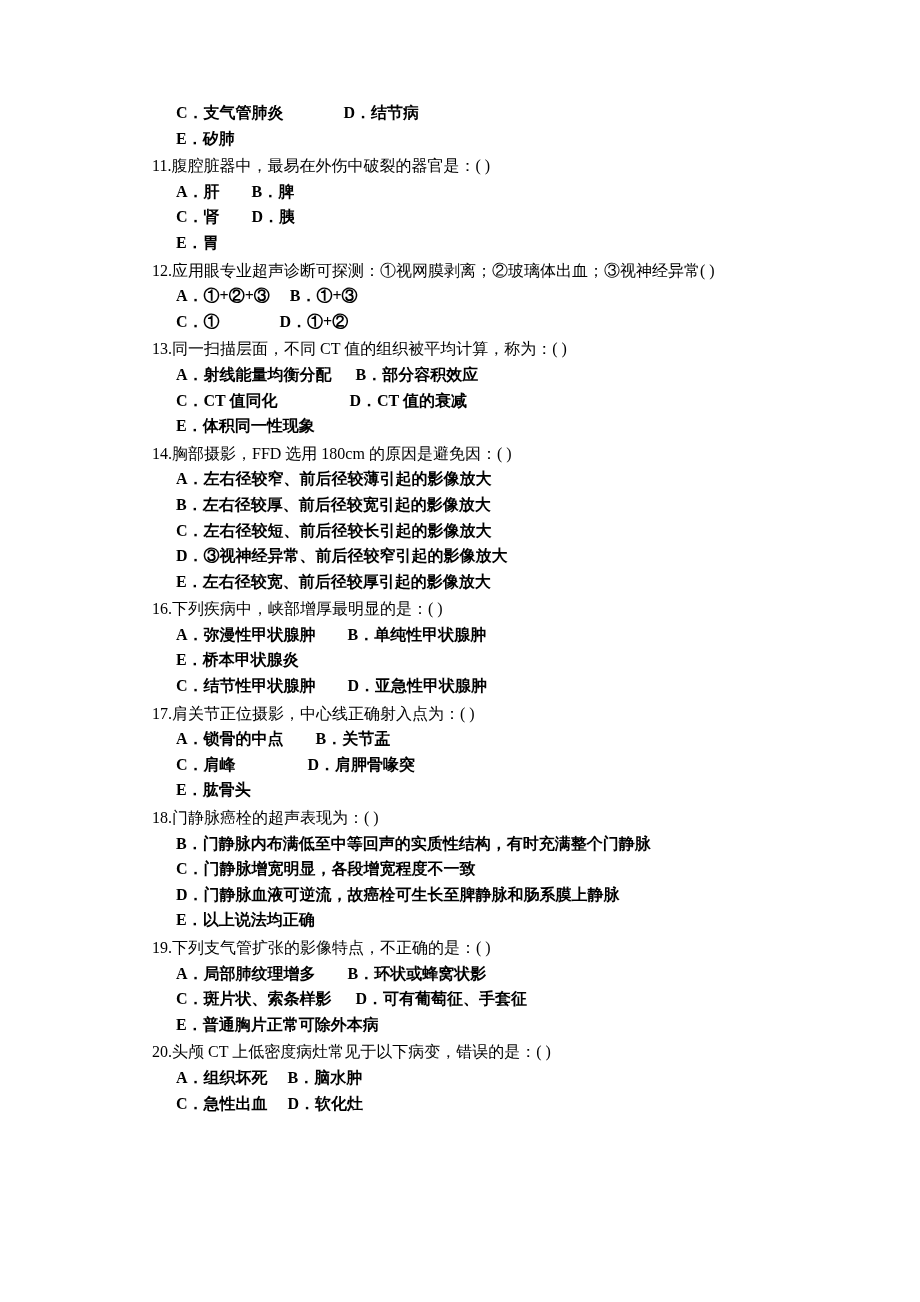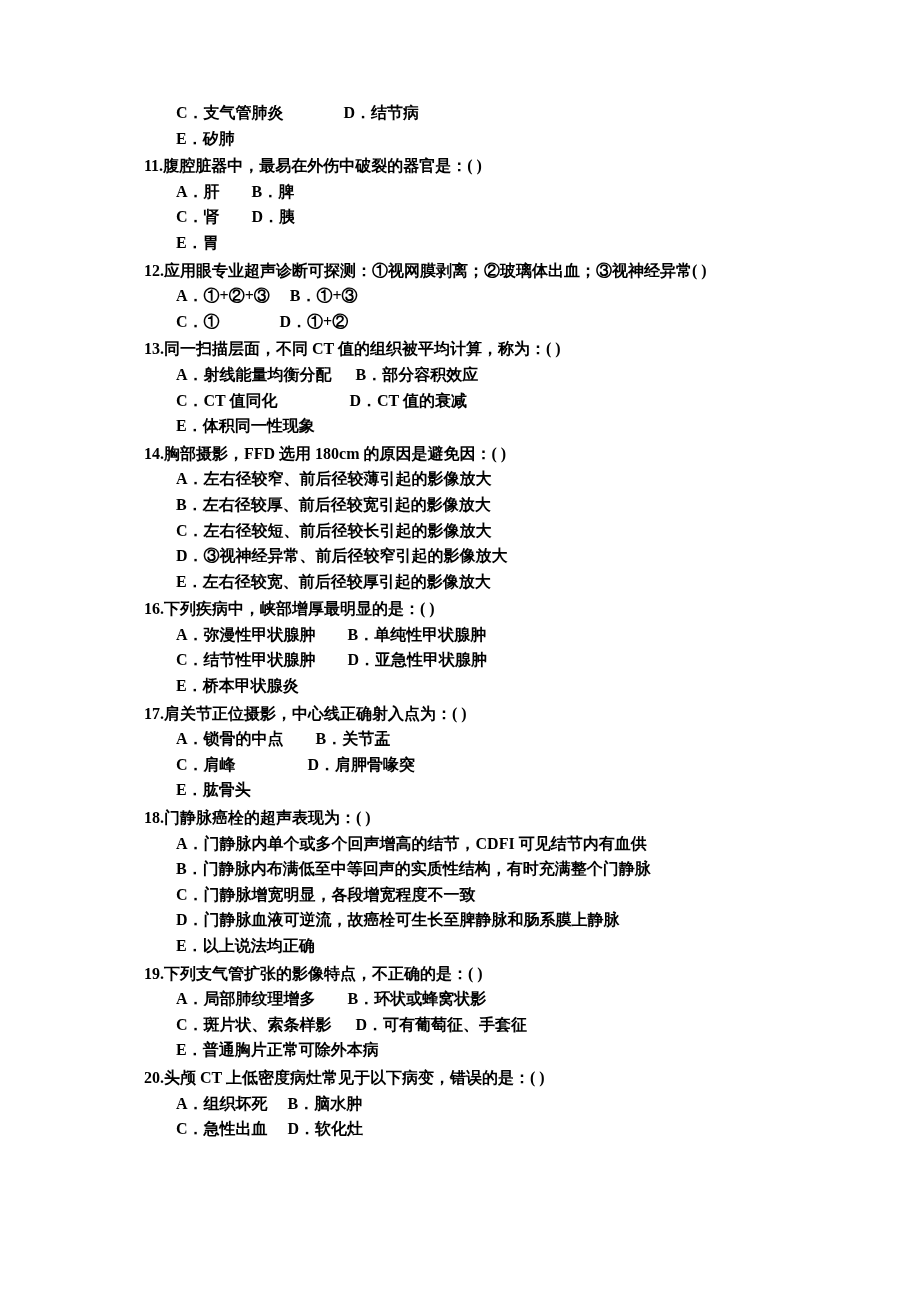--- a/index.html
+++ b/index.html
@@ -10,22 +10,21 @@
     padding: 100px 140px 60px 140px;
     color: #000;
     background: #fff;
     width: 920px;
     box-sizing: border-box;
   }
   .question {
     margin-bottom: 2px;
   }
   .q-stem {
-    margin-left: 4px;
-    font-weight: bold;
+    margin-left: 12px;
   }
   .options {
     margin-left: 36px;
   }
   .opt-line {
     white-space: pre;
     font-weight: bold;
   }
 </style>
 </head>
@@ -70,36 +69,35 @@
         <div class="opt-line">D．③视神经异常、前后径较窄引起的影像放大</div>
         <div class="opt-line">E．左右径较宽、前后径较厚引起的影像放大</div>
       </div>
     </div>
     <div class="question">
     </div>
     <div class="question">
       <div class="q-stem"><span>16.</span><span>下列疾病中，峡部增厚最明显的是：(          )</span></div>
       <div class="options">
         <div class="opt-line">A．弥漫性甲状腺肿        B．单纯性甲状腺肿</div>
+        <div class="opt-line">E．桥本甲状腺炎</div>
         <div class="opt-line">C．结节性甲状腺肿        D．亚急性甲状腺肿</div>
-        <div class="opt-line">E．桥本甲状腺炎</div>
       </div>
     </div>
     <div class="question">
       <div class="q-stem"><span>17.</span><span>肩关节正位摄影，中心线正确射入点为：(          )</span></div>
       <div class="options">
         <div class="opt-line">A．锁骨的中点        B．关节盂</div>
         <div class="opt-line">C．肩峰                  D．肩胛骨喙突</div>
         <div class="opt-line">E．肱骨头</div>
       </div>
     </div>
     <div class="question">
       <div class="q-stem"><span>18.</span><span>门静脉癌栓的超声表现为：(          )</span></div>
       <div class="options">
-        <div class="opt-line">A．门静脉内单个或多个回声增高的结节，CDFI 可见结节内有血供</div>
         <div class="opt-line">B．门静脉内布满低至中等回声的实质性结构，有时充满整个门静脉</div>
         <div class="opt-line">C．门静脉增宽明显，各段增宽程度不一致</div>
         <div class="opt-line">D．门静脉血液可逆流，故癌栓可生长至脾静脉和肠系膜上静脉</div>
         <div class="opt-line">E．以上说法均正确</div>
       </div>
     </div>
     <div class="question">
       <div class="q-stem"><span>19.</span><span>下列支气管扩张的影像特点，不正确的是：(          )</span></div>
       <div class="options">
         <div class="opt-line">A．局部肺纹理增多        B．环状或蜂窝状影</div>

